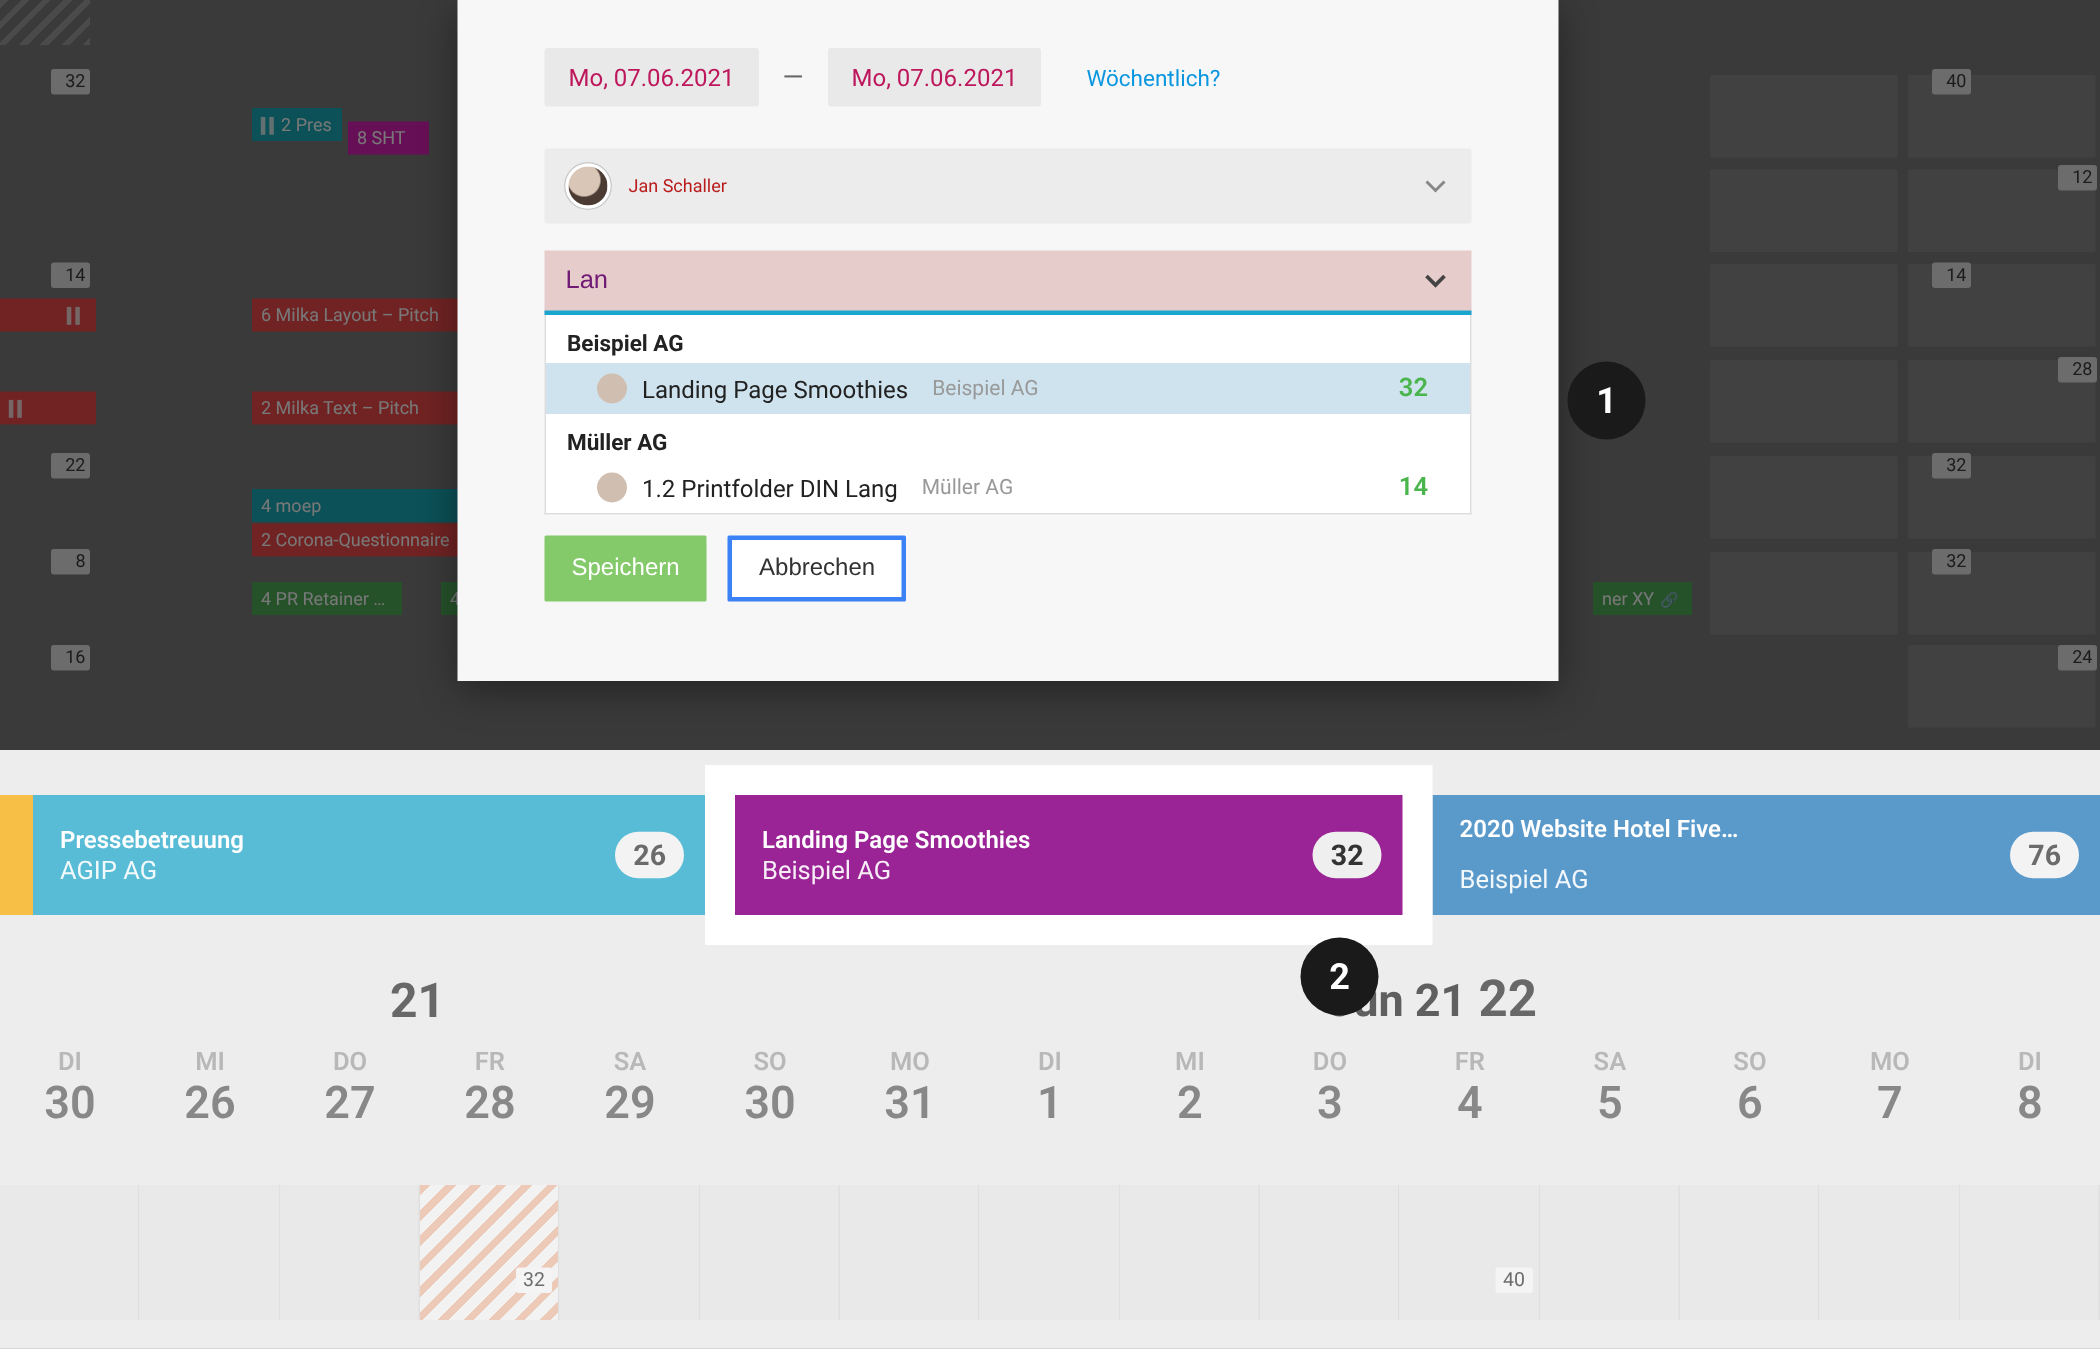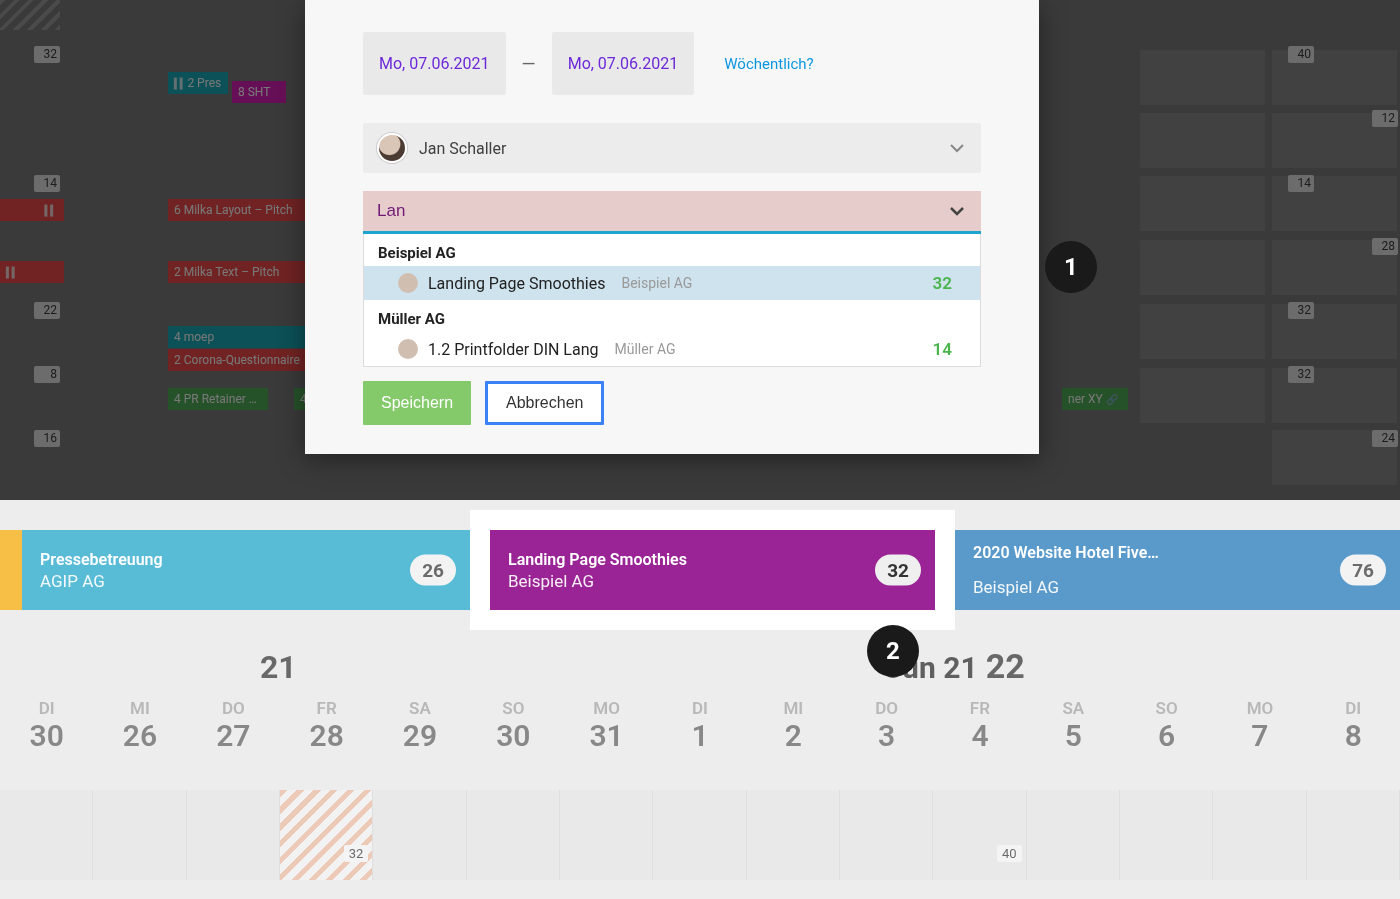--- a/index.html
+++ b/index.html
@@ -23,26 +23,26 @@
   .chip.pink { background:#da18b4; }
   .chip.orange { background:#ef4444; }
   .chip.green { background:#4aaa52; }
   .chip.link-ico::after { content:"🔗"; font-size:10px; margin-left:4px; opacity:0.9; }
   .chip .sq::before { content:"▍▍"; letter-spacing:-2px; margin-right:2px; opacity:0.8; font-size:10px; }
   .truncate { text-overflow:ellipsis; }
 
   
   .modal { position:absolute; left:305px; top:0; width:734px; height:454px; background:#f7f7f7; box-shadow:0 6px 25px rgba(0,0,0,0.4); padding:32px 58px 20px 58px; }
   .date-row { display:flex; align-items:center; gap:16px; margin-bottom:28px; }
-  .date-box { background:#e9e9e9; padding:22px 16px; font-size:16px; color:#6d28d9; border-radius:2px; cursor:pointer; }
+  .date-box { background:#e9e9e9; padding:10px 16px; font-size:16px; color:#be185d; border-radius:2px; cursor:pointer; }
   .dash { color:#666; font-size:18px; }
   .weekly-link { color:#0a97e0; font-size:15px; margin-left:14px; cursor:pointer; }
   .person-row { display:flex; align-items:center; gap:12px; background:#ececec; padding:10px 14px; border-radius:2px; margin-bottom:18px; position:relative; cursor:pointer; }
   .avatar { width:30px; height:30px; border-radius:50%; background: radial-gradient(circle at 40% 35%, #d9c6b6 0 45%, #4b3b33 50% 100%); border:2px solid #fff; box-shadow:0 0 0 1px #ccc; }
-  .person-name { font-size:16px; color:#404040;text-align:right; }
+  .person-name { font-size:12px; color:#b91c1c;text-align:right; }
   .chev { position:absolute; right:16px; top:50%; transform:translateY(-50%); color:#888; }
   .chev svg { width:16px; height:16px; display:block; }
 
   .search-row { position:relative; background:#e7cccc; border-bottom:3px solid #1aa6cf; padding:10px 14px; margin-bottom:0; }
   .search-input { border:none; background:transparent; font-size:17px; color:#701a75; width:90%; outline:none; }
   .search-row .chev { right:16px; }
 
   .dropdown { background:#fff; border:1px solid #ddd; border-top:none; position:relative; }
   .dd-group-label { font-weight:700; font-size:15px; color:#222; padding:10px 14px 4px 14px; }
   .dd-item { display:flex; align-items:center; gap:10px; padding:7px 14px 7px 34px; cursor:pointer; position:relative; }

